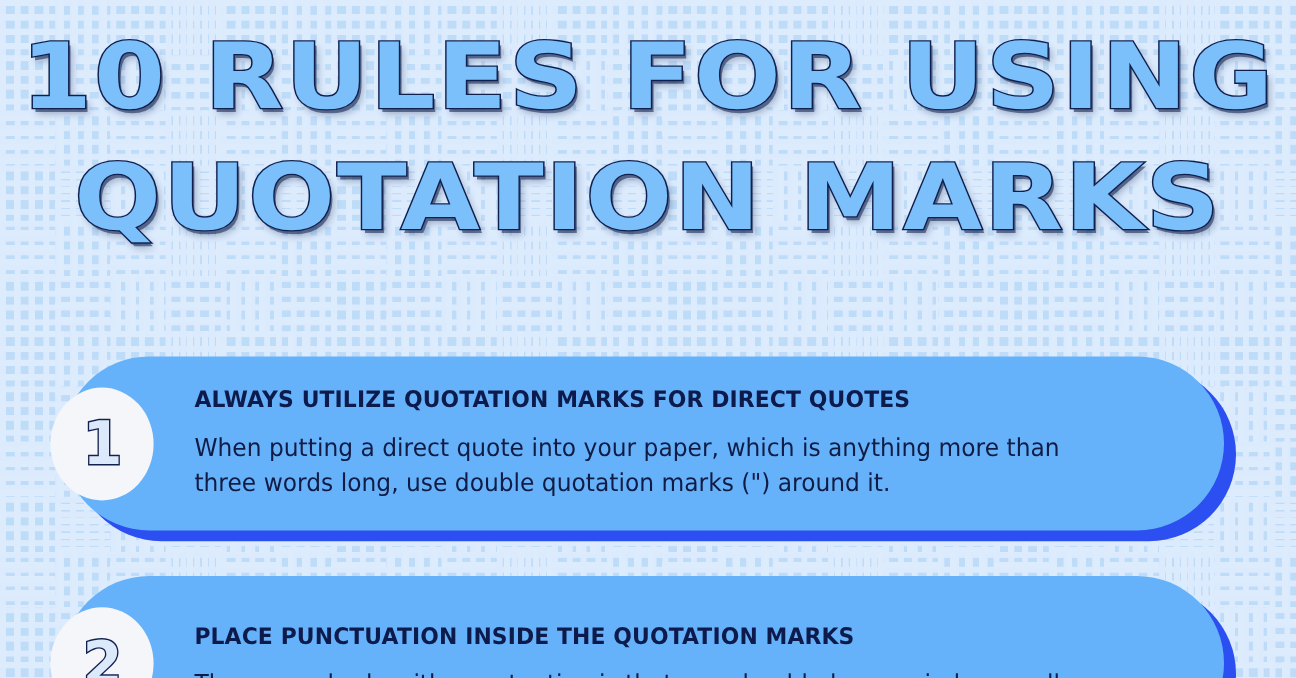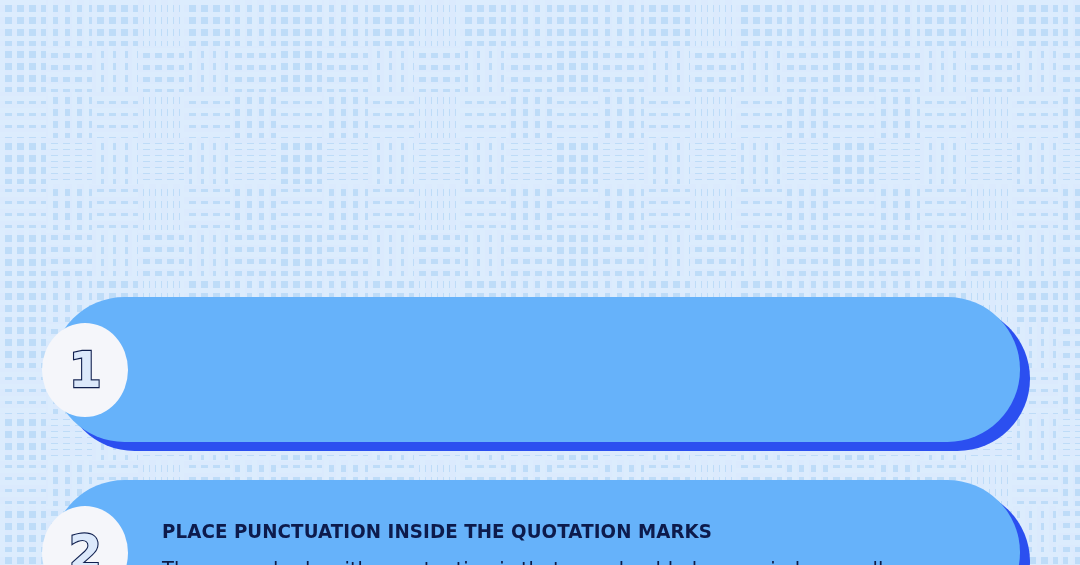--- a/index.html
+++ b/index.html
@@ -267,28 +267,43 @@
 
 <div id="infographic">
 
   <div class="weave-bg">
     <div class="weave-layer-a"></div>
     <div class="weave-layer-a2"></div>
     <div class="weave-layer-b"></div>
     <div class="weave-layer-b2"></div>
   </div>
 
+  <div class="title-block">
+    <span class="title-wrap">
+      <span class="title-line title-line-1">10 RULES FOR USING</span>
+    </span>
+    <span class="title-wrap">
+      <span class="title-line title-line-2">QUOTATION MARKS</span>
+    </span>
+  </div>
 
   <div class="cards">
 
     <div class="rule-card rule-card-1">
       <div class="rule-card-shadow"></div>
       <div class="rule-card-body"></div>
       <div class="rule-badge">
         <span class="rule-badge-num">1</span>
+      </div>
+      <div class="rule-text">
+        <div class="rule-heading">ALWAYS UTILIZE QUOTATION MARKS FOR DIRECT QUOTES</div>
+        <div class="rule-body">
+          <span class="rule-body-line">When putting a direct quote into your paper, which is anything more than</span>
+          <span class="rule-body-line">three words long, use double quotation marks (") around it.</span>
+        </div>
       </div>
     </div>
 
     <div class="rule-card rule-card-2">
       <div class="rule-card-shadow"></div>
       <div class="rule-card-body"></div>
       <div class="rule-badge">
         <span class="rule-badge-num">2</span>
       </div>
       <div class="rule-text">

